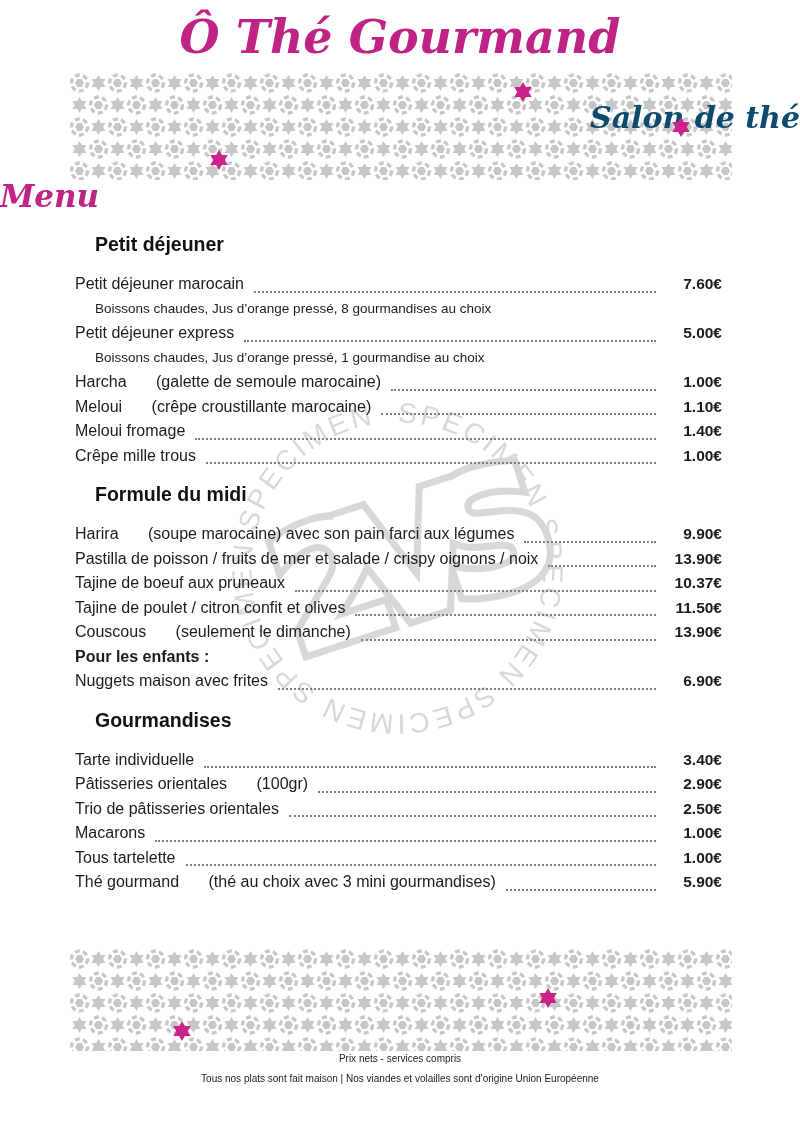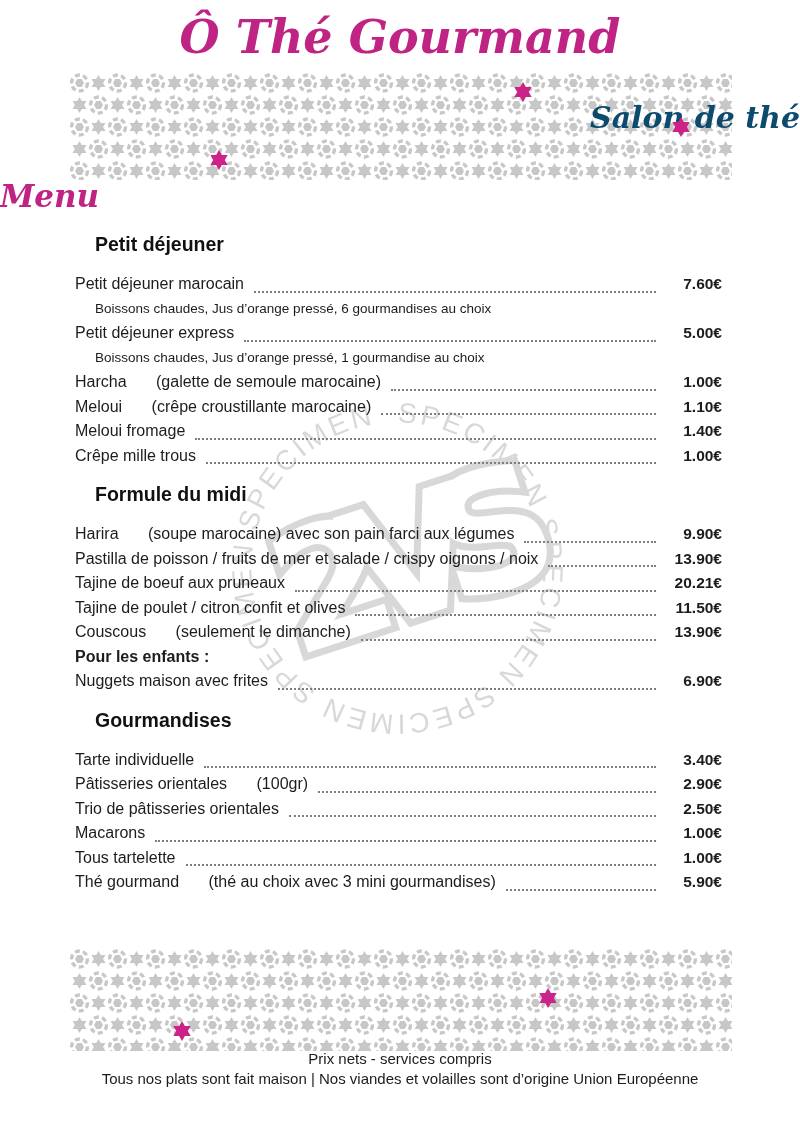--- a/index.html
+++ b/index.html
@@ -39,21 +39,21 @@
   .note{font-size:16px;padding-left:25px;}
   .leader{flex:1;border-bottom:2px dotted #7e7e7e;margin:0 0 4px 10px;
           align-self:flex-end;min-width:14px;}
   .price{min-width:66px;text-align:right;font-weight:bold;font-size:15.5px;
          line-height:24.5px;}
   .item-desc{font-size:13.5px;line-height:24.5px;height:24.5px;padding-left:20px;}
   .item-label{font-size:16px;font-weight:bold;line-height:24.5px;height:24.5px;}
 
   
   .footer{position:absolute;top:1049px;left:0;width:100%;text-align:center;
-          font-size:15px;line-height:19.5px;z-index:2;color:#1c1c1c;}
+          font-size:10px;line-height:19.5px;z-index:2;color:#1c1c1c;}
 </style>
 </head>
 <body>
 
 <div class="page">
 
   <svg width="0" height="0" style="position:absolute" aria-hidden="true">
     <defs>
       <pattern id="moroc" width="38" height="44" patternUnits="userSpaceOnUse">
         <g fill="#c7c7c7" stroke="none">
@@ -106,21 +106,21 @@
     </svg>
 
   <div class="content">
       <div class="section">
         <div class="section-heading">Petit déjeuner</div>
         <div class="item-row">
           <span class="item-name">Petit déjeuner marocain</span>
           <span class="leader"></span>
           <span class="price">7.60€</span>
         </div>
-        <div class="item-desc">Boissons chaudes, Jus d’orange pressé, 6 gourmandises au choix</div>
+        <div class="item-desc">Boissons chaudes, Jus d’orange pressé, 8 gourmandises au choix</div>
         <div class="item-row">
           <span class="item-name">Petit déjeuner express</span>
           <span class="leader"></span>
           <span class="price">5.00€</span>
         </div>
         <div class="item-desc">Boissons chaudes, Jus d’orange pressé, 1 gourmandise au choix</div>
         <div class="item-row">
           <span class="item-name">Harcha<span class="note"> (galette de semoule marocaine)</span></span>
           <span class="leader"></span>
           <span class="price">1.00€</span>
@@ -149,21 +149,21 @@
           <span class="price">9.90€</span>
         </div>
         <div class="item-row">
           <span class="item-name">Pastilla de poisson / fruits de mer et salade / crispy oignons / noix</span>
           <span class="leader"></span>
           <span class="price">13.90€</span>
         </div>
         <div class="item-row">
           <span class="item-name">Tajine de boeuf aux pruneaux</span>
           <span class="leader"></span>
-          <span class="price">20.21€</span>
+          <span class="price">10.37€</span>
         </div>
         <div class="item-row">
           <span class="item-name">Tajine de poulet / citron confit et olives</span>
           <span class="leader"></span>
           <span class="price">11.50€</span>
         </div>
         <div class="item-row">
           <span class="item-name">Couscous<span class="note"> (seulement le dimanche)</span></span>
           <span class="leader"></span>
           <span class="price">13.90€</span>

